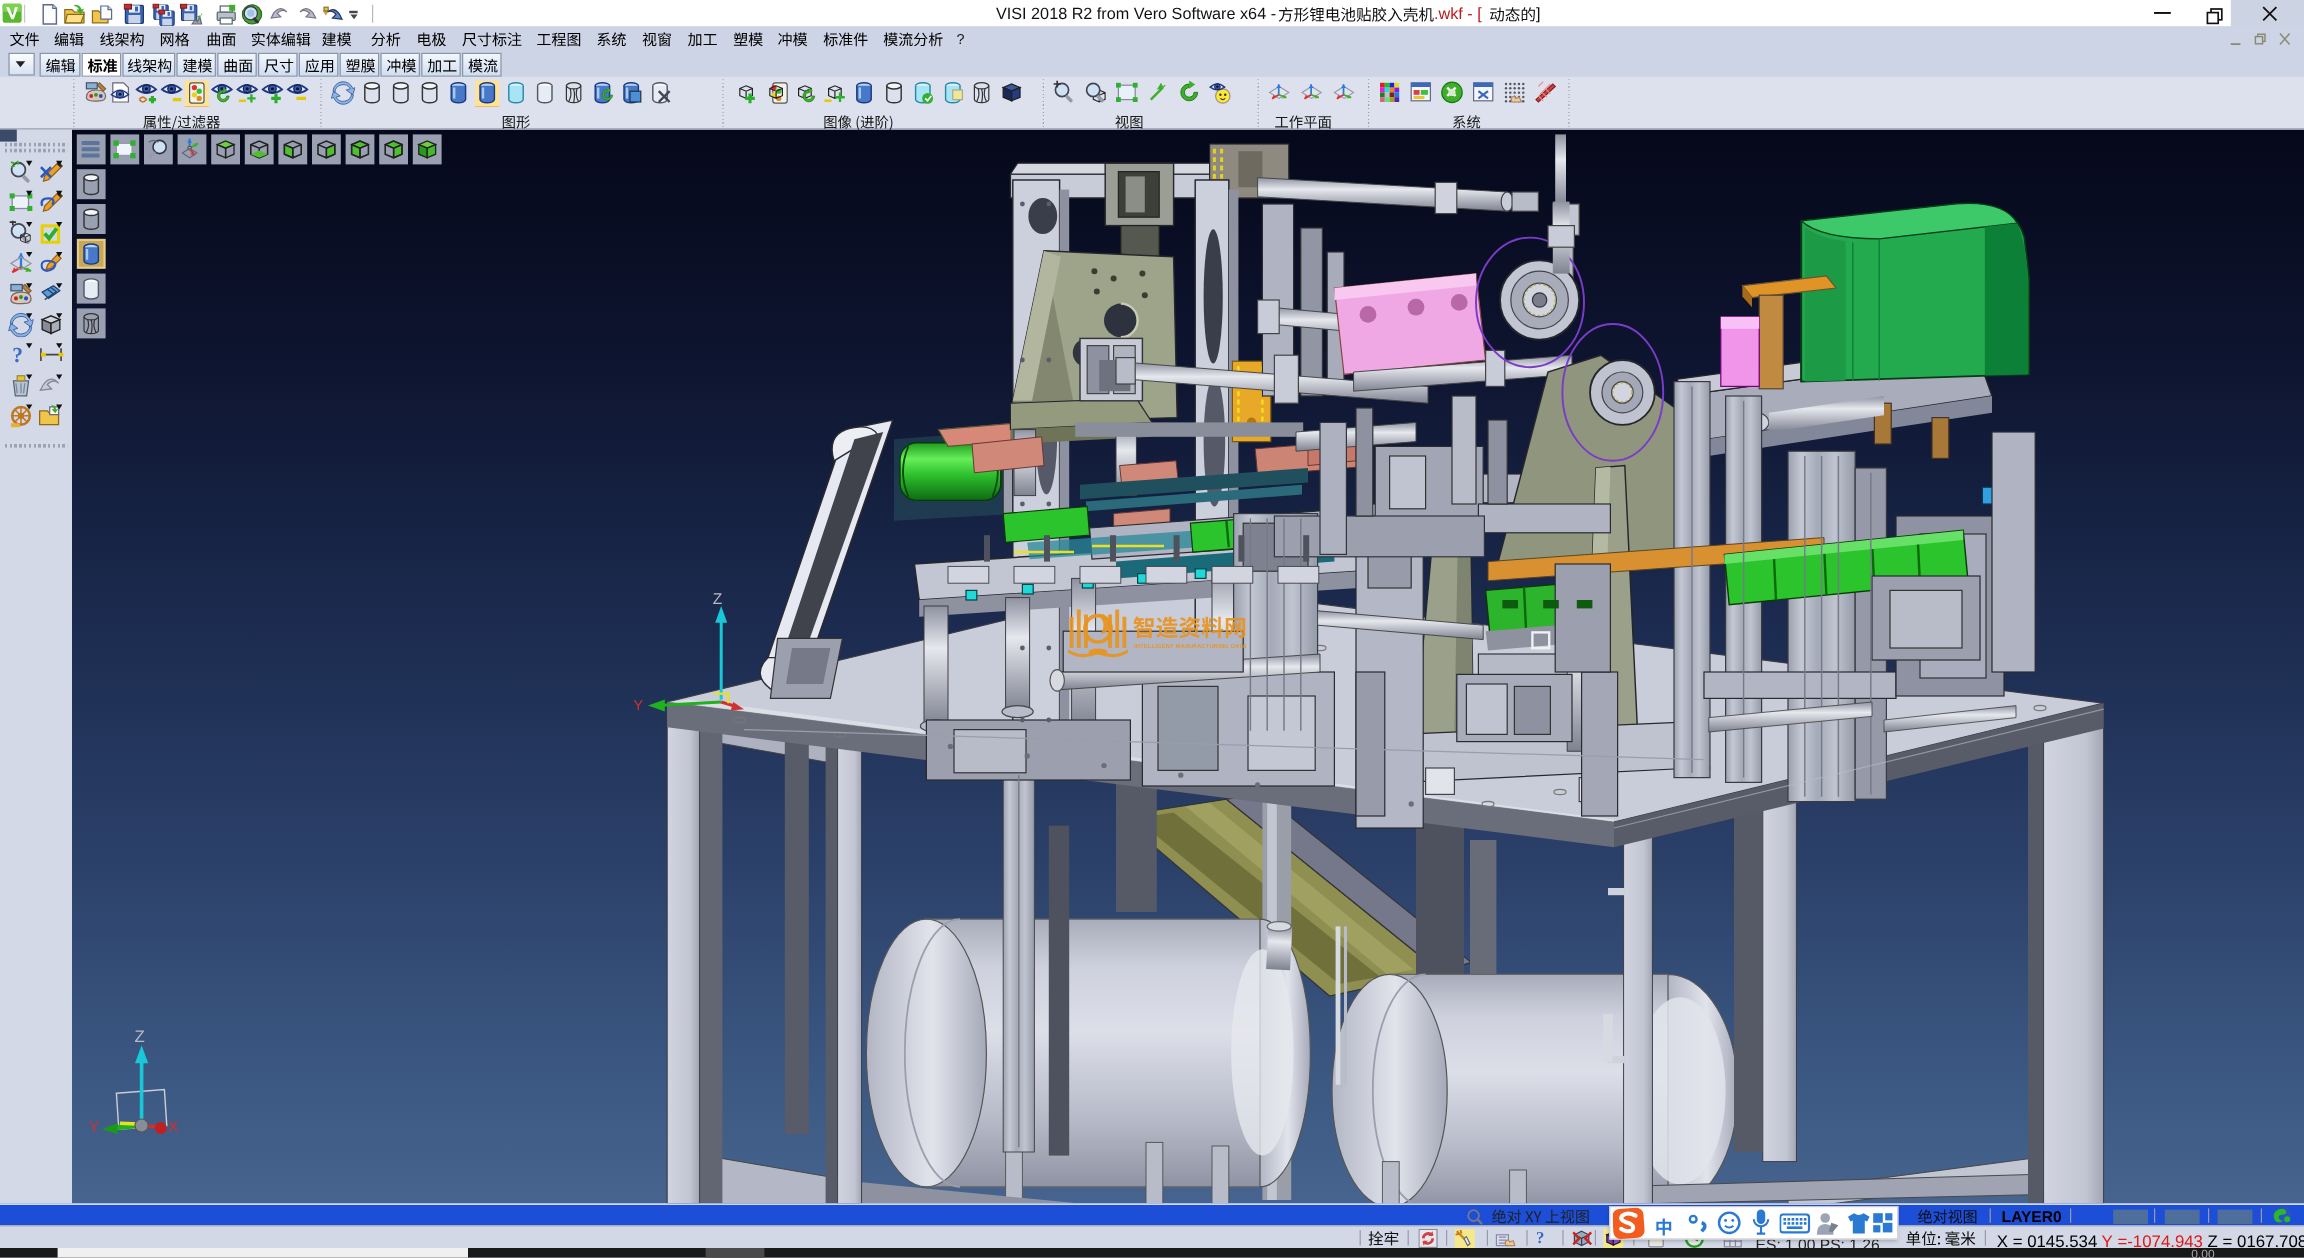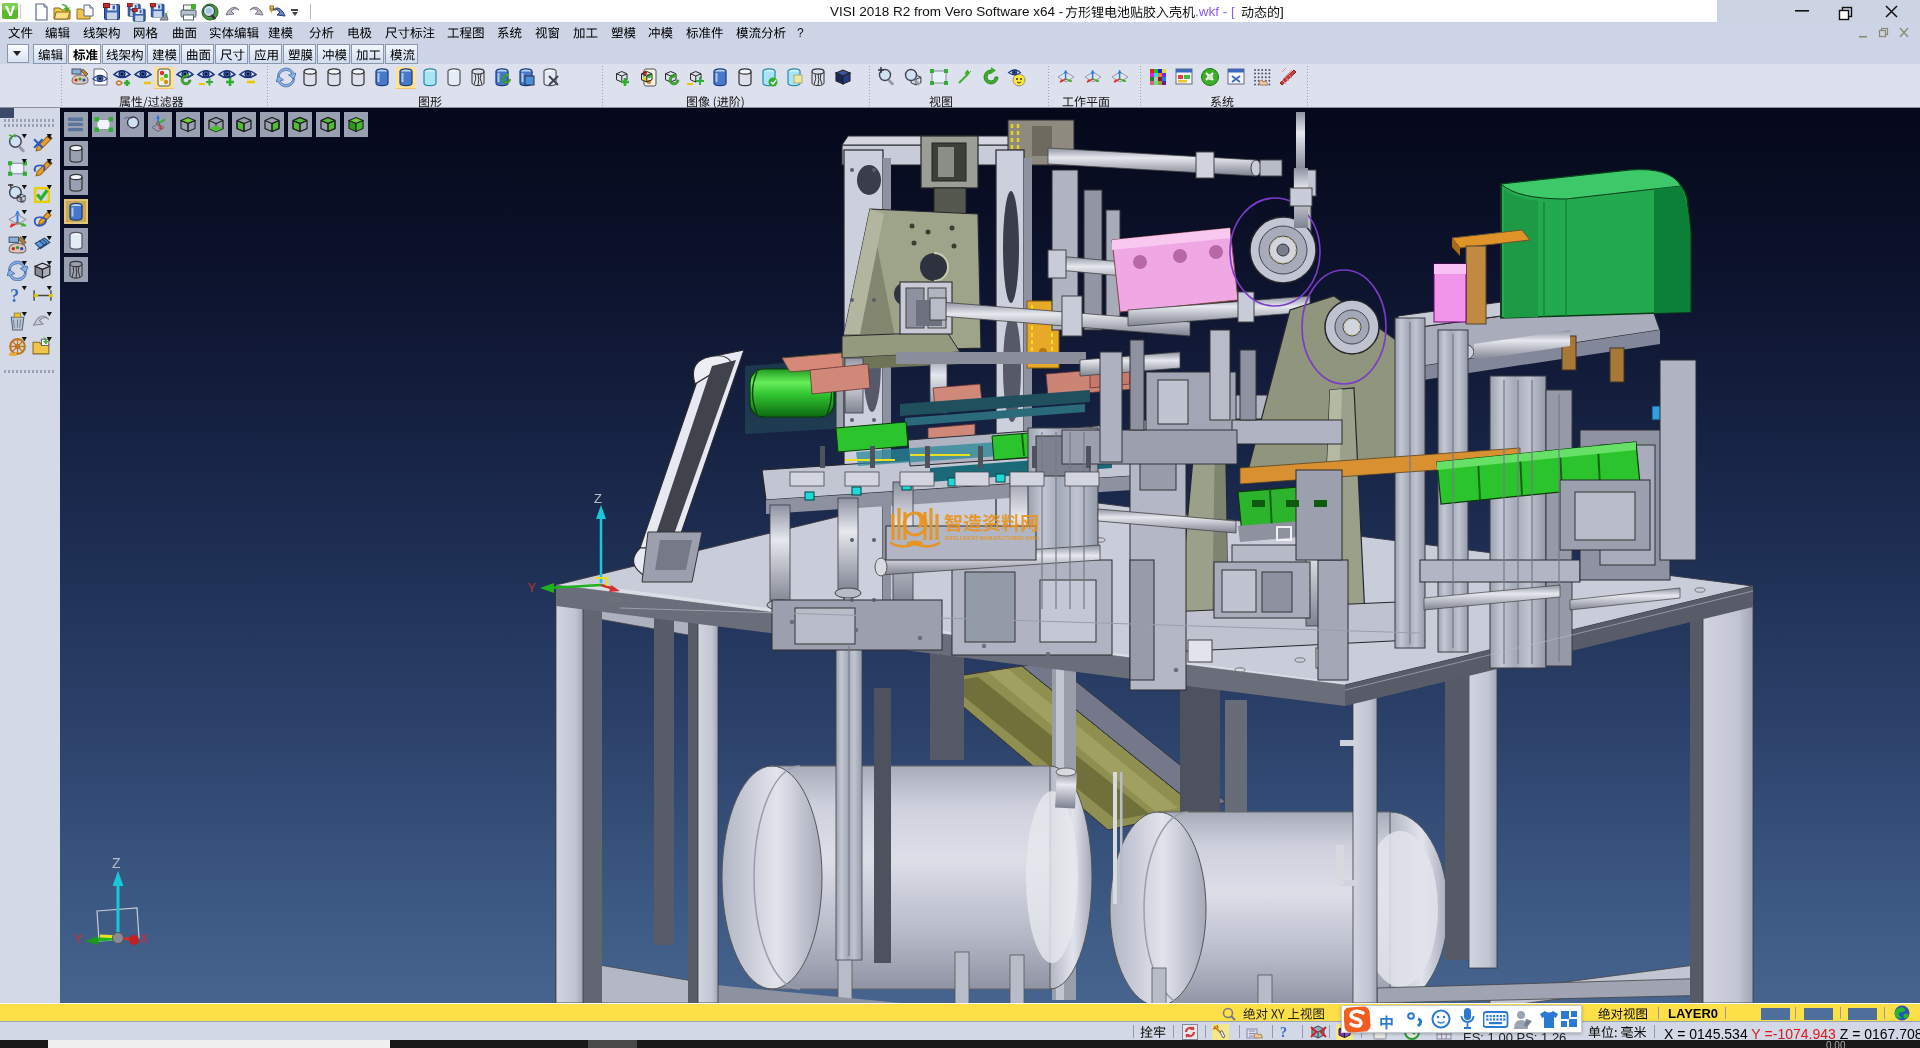--- a/index.html
+++ b/index.html
@@ -1,23 +1,23 @@
 <!DOCTYPE html>
 <html><head><meta charset="utf-8">
 <style>
 *{margin:0;padding:0;box-sizing:border-box}
 html,body{width:1920px;height:1048px;overflow:hidden;font-family:"Liberation Sans",sans-serif;background:#ccd4e4}
 .abs{position:absolute}
-#titlebar{position:absolute;left:0;top:0;width:1717px;height:22px;background:#ffffff}
+#titlebar{position:absolute;left:0;top:0;width:1859px;height:22px;background:#ffffff}
 #menubar{position:absolute;left:0;top:22px;width:1920px;height:20px;background:#ccd4e5}
 #tabrow{position:absolute;left:0;top:42px;width:1920px;height:22px;background:#ccd4e5}
 #toolbar{position:absolute;left:0;top:64px;width:1920px;height:44px;background:#dde1ed;border-bottom:1px solid #8a90a0}
 #sidebar{position:absolute;left:0;top:108px;width:60px;height:895px;background:#d4d9e7}
 #viewport{position:absolute;left:60px;top:108px;width:1860px;height:895px;overflow:hidden}
-#status1{position:absolute;left:0;top:1003px;width:1920px;height:18px;background:#fde047;border-top:1px solid #f8fafd}
+#status1{position:absolute;left:0;top:1003px;width:1920px;height:18px;background:#1d4ed8;border-top:1px solid #f8fafd}
 #status2{position:absolute;left:0;top:1021px;width:1920px;height:19px;background:#d2d8e6;border-top:1px solid #9aa2b6}
 #taskbar{position:absolute;left:0;top:1040px;width:1920px;height:8px;background:#191919}
 .tbtn{position:absolute;width:24px;height:25px;background:#99a0b1}
 .tl{position:absolute;top:30px;font-size:12px;color:#1a1a1a;white-space:nowrap}
 .sep{position:absolute;top:2px;height:40px;width:3px;background-image:repeating-linear-gradient(#9aa2b4 0 1px,transparent 1px 3px);background-size:1px 100%;background-repeat:no-repeat;background-position:1px 0}
 .ic{position:absolute;top:3px}
 </style></head>
 <body>
 
 <div id="titlebar">
@@ -98,21 +98,21 @@
       <rect x="3" y="3" width="3.5" height="3" fill="#e0c060" stroke="#907820"></rect>
       <path d="M16 9 q-5 -7 -10 -2 q4 -2 7 2 l-3 3 8 1 Z" fill="#5a8cc8" stroke="#336"></path>
     </svg>
 <div class="abs" style="left:291px;top:9px;width:7px;height:2px;background:#444"></div>
     <div class="abs" style="left:292px;top:12px;border-left:3px solid transparent;border-right:3px solid transparent;border-top:4px solid #444"></div>
 <div class="abs" style="left:310px;top:4px;width:1px;height:15px;background:#b8b8b8"></div>
 <span class="abs" style="left:830px;top:4px;font-size:13.5px;color:#111;white-space:nowrap">VISI 2018 R2 from Vero Software x64 - </span>
     <svg class="abs" style="left:1065px;top:4px;overflow:visible" width="131" height="17" viewBox="0 -13 131 17">
       <path d="M5.7 -10.6C6.1 -10 6.4 -9.2 6.6 -8.7H0.9V-7.7H4.4C4.3 -4.7 4 -1.4 0.6 0.3C0.9 0.5 1.2 0.8 1.3 1.1C3.8 -0.2 4.8 -2.4 5.2 -4.7H9.8C9.6 -1.8 9.4 -0.5 9 -0.2C8.8 -0 8.6 0 8.4 0C8 0 7.1 -0 6.2 -0.1C6.4 0.2 6.5 0.6 6.5 0.9C7.4 0.9 8.2 0.9 8.7 0.9C9.2 0.9 9.5 0.8 9.8 0.4C10.3 -0.1 10.6 -1.5 10.9 -5.2C10.9 -5.3 10.9 -5.6 10.9 -5.6H5.3C5.4 -6.3 5.5 -7 5.5 -7.7H12.2V-8.7H6.7L7.6 -9.1C7.4 -9.6 7 -10.4 6.7 -11Z M24 -10.7C23.2 -9.7 21.7 -8.6 20.5 -7.9C20.7 -7.7 21 -7.5 21.2 -7.2C22.5 -8 23.9 -9.1 24.9 -10.3ZM24.4 -7.1C23.5 -6 21.9 -4.8 20.6 -4.1C20.8 -4 21.1 -3.7 21.3 -3.5C22.7 -4.2 24.3 -5.5 25.3 -6.8ZM24.7 -3.6C23.7 -2 21.9 -0.5 19.9 0.2C20.2 0.5 20.5 0.8 20.6 1C22.6 0.1 24.5 -1.4 25.6 -3.2ZM18.3 -9.2V-5.8H16.2V-9.2ZM13.5 -5.8V-4.9H15.2C15.2 -3 14.9 -1.1 13.5 0.5C13.7 0.6 14.1 0.9 14.2 1.1C15.8 -0.6 16.1 -2.7 16.1 -4.9H18.3V1H19.2V-4.9H20.6V-5.8H19.2V-9.2H20.4V-10.1H13.8V-9.2H15.2V-5.8Z M32.9 -7H34.5V-5.2H32.9ZM35.4 -7H37V-5.2H35.4ZM32.9 -9.5H34.5V-7.8H32.9ZM35.4 -9.5H37V-7.8H35.4ZM31.4 -0.2V0.7H38.4V-0.2H35.4V-2.1H37.9V-2.9H35.4V-3.9H35.4V-4.4H37.9V-10.3H32V-4.4H34.5V-3.9H34.5V-2.9H32V-2.1H34.5V-0.2ZM28.4 -10.9C28 -9.7 27.2 -8.5 26.4 -7.7C26.6 -7.5 26.9 -7 26.9 -6.8C27.4 -7.3 27.8 -7.9 28.2 -8.5H31.4V-9.4H28.7C28.9 -9.8 29.1 -10.2 29.2 -10.6ZM26.8 -4.5V-3.6H28.8V-1C28.8 -0.4 28.3 0.1 28 0.2C28.2 0.4 28.5 0.8 28.6 0.9C28.8 0.7 29.1 0.5 31.6 -0.9C31.5 -1.1 31.4 -1.5 31.4 -1.8L29.7 -0.8V-3.6H31.5V-4.5H29.7V-6.2H31.1V-7.1H27.4V-6.2H28.8V-4.5Z M44.9 -5.3V-3.4H41.7V-5.3ZM45.9 -5.3H49.2V-3.4H45.9ZM44.9 -6.2H41.7V-8.1H44.9ZM45.9 -6.2V-8.1H49.2V-6.2ZM40.6 -9V-1.7H41.7V-2.5H44.9V-1.1C44.9 0.4 45.3 0.8 46.8 0.8C47.1 0.8 49.3 0.8 49.6 0.8C51 0.8 51.3 0.1 51.5 -1.8C51.2 -1.9 50.8 -2.1 50.5 -2.3C50.4 -0.6 50.3 -0.2 49.6 -0.2C49.1 -0.2 47.2 -0.2 46.8 -0.2C46 -0.2 45.9 -0.3 45.9 -1.1V-2.5H50.2V-9H45.9V-10.9H44.9V-9Z M53.2 -10.1C54.1 -9.7 55.1 -9.1 55.6 -8.6L56.2 -9.5C55.6 -9.9 54.6 -10.4 53.7 -10.8ZM52.5 -6.5C53.3 -6.1 54.3 -5.5 54.8 -5.1L55.4 -5.9C54.9 -6.3 53.8 -6.9 53 -7.2ZM52.9 0.2 53.8 0.8C54.5 -0.4 55.4 -2 56.1 -3.4L55.3 -4C54.6 -2.5 53.6 -0.8 52.9 0.2ZM57.1 -9.6V-6.2L55.6 -5.6L56 -4.7L57.1 -5.1V-0.9C57.1 0.5 57.6 0.9 59.2 0.9C59.5 0.9 62.2 0.9 62.6 0.9C64 0.9 64.4 0.3 64.5 -1.5C64.2 -1.6 63.8 -1.7 63.6 -1.9C63.5 -0.4 63.4 0 62.6 0C62 0 59.7 0 59.2 0C58.3 0 58.1 -0.2 58.1 -0.9V-5.5L60 -6.3V-1.9H61V-6.6L63 -7.4C63 -5.4 63 -4 62.9 -3.7C62.8 -3.3 62.6 -3.3 62.4 -3.3C62.3 -3.3 61.8 -3.3 61.4 -3.3C61.6 -3.1 61.6 -2.6 61.7 -2.4C62.1 -2.4 62.6 -2.4 63 -2.5C63.4 -2.6 63.7 -2.8 63.8 -3.4C63.9 -4 63.9 -5.8 63.9 -8.2L64 -8.4L63.3 -8.7L63.1 -8.5L63 -8.4L61 -7.6V-10.9H60V-7.3L58.1 -6.5V-9.6Z M67.9 -8.5V-4.8C67.9 -3.2 67.7 -0.9 65.5 0.4C65.7 0.6 65.9 0.9 66.1 1.1C68.5 -0.5 68.8 -2.9 68.8 -4.8V-8.5ZM68.5 -1.7C69 -0.9 69.6 0.1 69.9 0.7L70.6 0.2C70.3 -0.4 69.7 -1.4 69.2 -2.1ZM66.1 -10.2V-2.3H66.9V-9.3H69.7V-2.3H70.6V-10.2ZM71.3 -4.7V1H72.2V0.4H76.2V1H77.1V-4.7H74.3V-7.4H77.5V-8.3H74.3V-10.9H73.4V-4.7ZM72.2 -0.5V-3.8H76.2V-0.5Z M84.9 -7.8C84.5 -6.9 83.6 -5.7 82.8 -5C83 -4.9 83.3 -4.6 83.5 -4.5C84.4 -5.2 85.2 -6.3 85.8 -7.4ZM87.5 -7.3C88.3 -6.5 89.3 -5.3 89.7 -4.5L90.4 -5.1C90 -5.8 89 -7 88.2 -7.8ZM79.3 -10.3V-5.7C79.3 -3.8 79.3 -1.2 78.4 0.7C78.6 0.7 79 1 79.2 1.1C79.8 -0.1 80 -1.7 80.1 -3.2H81.8V-0.2C81.8 0 81.8 0 81.7 0.1C81.5 0.1 81.1 0.1 80.6 0.1C80.8 0.3 80.9 0.7 80.9 0.9C81.6 0.9 82 0.9 82.4 0.8C82.6 0.6 82.7 0.3 82.7 -0.1V-10.3ZM80.2 -9.4H81.8V-7.3H80.2ZM80.2 -6.4H81.8V-4.1H80.2C80.2 -4.7 80.2 -5.2 80.2 -5.7ZM85.7 -10.6C86.1 -10.2 86.5 -9.5 86.7 -9H83.4V-8.1H90.1V-9H86.7L87.6 -9.4C87.4 -9.8 87 -10.5 86.6 -11ZM88.1 -5.4C87.8 -4.4 87.3 -3.4 86.6 -2.5C86 -3.4 85.4 -4.4 85.1 -5.4L84.2 -5.2C84.7 -3.9 85.3 -2.8 86 -1.8C85.1 -0.9 84 -0.2 82.7 0.3C82.9 0.5 83.2 0.9 83.3 1.1C84.6 0.5 85.7 -0.2 86.6 -1.1C87.5 -0.2 88.6 0.5 89.8 1C89.9 0.8 90.2 0.4 90.5 0.2C89.2 -0.3 88.2 -0.9 87.3 -1.8C88 -2.8 88.6 -3.9 89 -5.2Z M94.8 -9.8C95.7 -9.2 96.4 -8.5 96.9 -7.7C96.1 -4 94.5 -1.3 91.5 0.2C91.8 0.4 92.2 0.8 92.4 0.9C95.1 -0.6 96.7 -3 97.7 -6.4C99.2 -3.8 100.1 -0.8 103.1 0.9C103.1 0.6 103.4 0.1 103.5 -0.2C99.2 -2.8 99.6 -7.7 95.4 -10.6Z M105 -5.9V-3.3H106V-5.1H115V-3.3H116V-5.9ZM110 -10.9V-9.8H104.8V-8.9H110V-7.7H105.8V-6.9H115.2V-7.7H111V-8.9H116.2V-9.8H111V-10.9ZM107.9 -4.1V-2.4C107.9 -1.4 107.4 -0.4 104.4 0.3C104.6 0.4 104.8 0.9 104.9 1.1C108.1 0.4 108.8 -1 108.8 -2.4V-3.2H112.2V-0.4C112.2 0.7 112.5 0.9 113.6 0.9C113.8 0.9 115 0.9 115.2 0.9C116.1 0.9 116.4 0.5 116.5 -1C116.2 -1.1 115.8 -1.2 115.6 -1.4C115.6 -0.2 115.5 0 115.1 0C114.9 0 113.9 0 113.7 0C113.2 0 113.2 -0 113.2 -0.4V-4.1Z M123.5 -10.2V-6C123.5 -4 123.3 -1.4 121.5 0.4C121.8 0.5 122.1 0.9 122.3 1C124.2 -0.9 124.4 -3.8 124.4 -6V-9.3H126.9V-0.9C126.9 0.2 126.9 0.5 127.2 0.7C127.4 0.8 127.6 0.9 127.9 0.9C128.1 0.9 128.4 0.9 128.6 0.9C128.8 0.9 129.1 0.9 129.3 0.7C129.5 0.6 129.6 0.4 129.6 0C129.7 -0.3 129.7 -1.3 129.7 -2C129.5 -2.1 129.2 -2.3 129 -2.4C129 -1.6 129 -0.9 128.9 -0.6C128.9 -0.3 128.9 -0.2 128.8 -0.1C128.7 -0 128.6 0 128.5 0C128.4 0 128.2 0 128.2 0C128.1 0 128 -0 127.9 -0.1C127.9 -0.1 127.8 -0.4 127.8 -0.8V-10.2ZM119.8 -10.9V-8.1H117.7V-7.2H119.7C119.2 -5.4 118.3 -3.4 117.4 -2.3C117.5 -2 117.8 -1.7 117.9 -1.4C118.6 -2.3 119.3 -3.8 119.8 -5.3V1H120.8V-4.9C121.3 -4.3 121.9 -3.5 122.2 -3L122.8 -3.8C122.5 -4.2 121.2 -5.6 120.8 -6V-7.2H122.7V-8.1H120.8V-10.9Z" fill="#111"></path>
     </svg>
-    <span class="abs" style="left:1195px;top:4px;font-size:13.5px;color:#8b5cf6">.wkf - [</span>
+    <span class="abs" style="left:1195px;top:4px;font-size:13.5px;color:#b91c1c">.wkf - [</span>
     <svg class="abs" style="left:1241px;top:4px;overflow:visible" width="40" height="17" viewBox="0 -13 40 17">
       <path d="M1.2 -9.9V-9H6.2V-9.9ZM8.5 -10.7C8.5 -9.8 8.5 -8.8 8.4 -7.9H6.6V-7H8.4C8.3 -4 7.7 -1.3 6 0.3C6.2 0.5 6.6 0.8 6.7 1C8.6 -0.8 9.2 -3.8 9.4 -7H11.3C11.2 -2.4 11 -0.6 10.6 -0.2C10.5 -0.1 10.4 -0.1 10.1 -0.1C9.9 -0.1 9.2 -0.1 8.4 -0.1C8.6 0.2 8.7 0.6 8.7 0.8C9.4 0.9 10.2 0.9 10.6 0.8C11 0.8 11.2 0.7 11.5 0.4C11.9 -0.2 12.1 -2.1 12.3 -7.4C12.3 -7.6 12.3 -7.9 12.3 -7.9H9.4C9.4 -8.8 9.5 -9.8 9.5 -10.7ZM1.2 -0.6 1.2 -0.6V-0.6C1.5 -0.7 1.9 -0.9 5.6 -1.7L5.8 -0.8L6.7 -1.1C6.4 -2 5.8 -3.6 5.3 -4.7L4.5 -4.5C4.8 -3.9 5 -3.2 5.3 -2.5L2.2 -1.9C2.7 -3 3.2 -4.5 3.5 -5.9H6.4V-6.8H0.7V-5.9H2.5C2.2 -4.3 1.6 -2.8 1.4 -2.4C1.2 -1.9 1.1 -1.5 0.8 -1.5C1 -1.2 1.1 -0.8 1.2 -0.6Z M18 -5.3C18.7 -4.9 19.6 -4.2 20.1 -3.7L20.9 -4.3C20.4 -4.8 19.5 -5.4 18.8 -5.8ZM16.5 -3.1V-0.6C16.5 0.5 16.9 0.8 18.4 0.8C18.7 0.8 21.1 0.8 21.4 0.8C22.7 0.8 23 0.4 23.1 -1.3C22.9 -1.4 22.5 -1.5 22.3 -1.7C22.2 -0.3 22.1 -0.1 21.4 -0.1C20.9 -0.1 18.9 -0.1 18.5 -0.1C17.6 -0.1 17.5 -0.2 17.5 -0.6V-3.1ZM18.3 -3.4C19.1 -2.8 20 -1.8 20.4 -1.2L21.2 -1.7C20.7 -2.3 19.8 -3.2 19.1 -3.9ZM22.8 -3.1C23.4 -1.9 24.1 -0.5 24.3 0.5L25.2 0.1C25 -0.8 24.3 -2.2 23.6 -3.3ZM15 -3.1C14.8 -2.1 14.3 -0.8 13.7 0.1L14.6 0.5C15.2 -0.4 15.6 -1.8 15.9 -2.8ZM19.1 -11C19 -10.3 18.9 -9.7 18.8 -9.1H13.7V-8.2H18.5C17.9 -6.5 16.6 -5.1 13.6 -4.3C13.8 -4.1 14 -3.7 14.1 -3.5C17.5 -4.4 18.9 -6.1 19.6 -8.2C20.5 -5.8 22.2 -4.3 24.8 -3.6C24.9 -3.8 25.2 -4.2 25.5 -4.5C23.1 -5 21.5 -6.3 20.6 -8.2H25.3V-9.1H19.8C19.9 -9.7 20 -10.3 20.1 -11Z M33.2 -5.5C33.9 -4.5 34.8 -3.2 35.2 -2.5L36 -3C35.6 -3.7 34.7 -5 33.9 -5.9ZM29.1 -10.9C29 -10.3 28.8 -9.5 28.6 -8.8H27.1V0.7H28V-0.3H31.7V-8.8H29.5C29.7 -9.4 30 -10.1 30.2 -10.8ZM28 -8H30.8V-5.2H28ZM28 -1.2V-4.4H30.8V-1.2ZM33.8 -11C33.4 -9.2 32.7 -7.4 31.8 -6.2C32 -6.1 32.4 -5.8 32.6 -5.7C33 -6.3 33.4 -7.1 33.8 -8H37.1C37 -2.8 36.8 -0.8 36.3 -0.3C36.2 -0.1 36 -0.1 35.8 -0.1C35.5 -0.1 34.7 -0.1 33.9 -0.2C34 0.1 34.2 0.5 34.2 0.8C34.9 0.8 35.7 0.8 36.1 0.8C36.6 0.7 36.9 0.6 37.2 0.2C37.7 -0.4 37.9 -2.4 38.1 -8.4C38.1 -8.5 38.1 -8.9 38.1 -8.9H34.2C34.4 -9.5 34.6 -10.1 34.7 -10.8Z" fill="#111"></path>
     </svg>
     <span class="abs" style="left:1280px;top:4px;font-size:13.5px;color:#111">]</span>
 <svg class="abs" style="left:1793px;top:0" width="120" height="22">
       <rect x="2" y="10" width="14" height="1.6" fill="#111"></rect>
       <rect x="49.5" y="7.5" width="9" height="9" fill="none" stroke="#111" stroke-width="1.4"></rect>
       <rect x="46.5" y="10.5" width="9" height="9" fill="#fff" stroke="#111" stroke-width="1.4"></rect>
       <path d="M93 6 L104 17 M104 6 L93 17" stroke="#111" stroke-width="1.5"></path>
     </svg>

